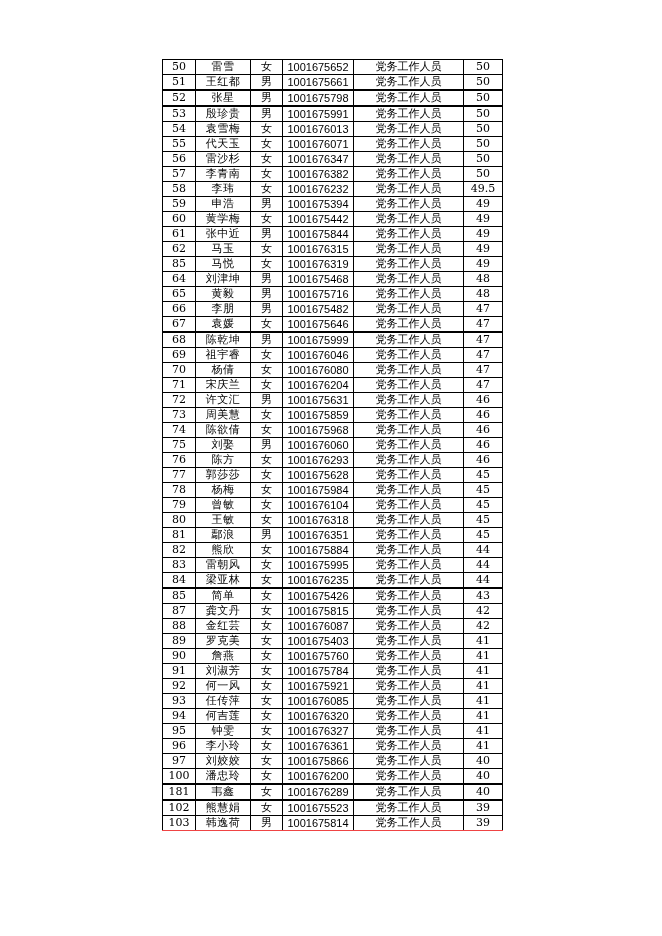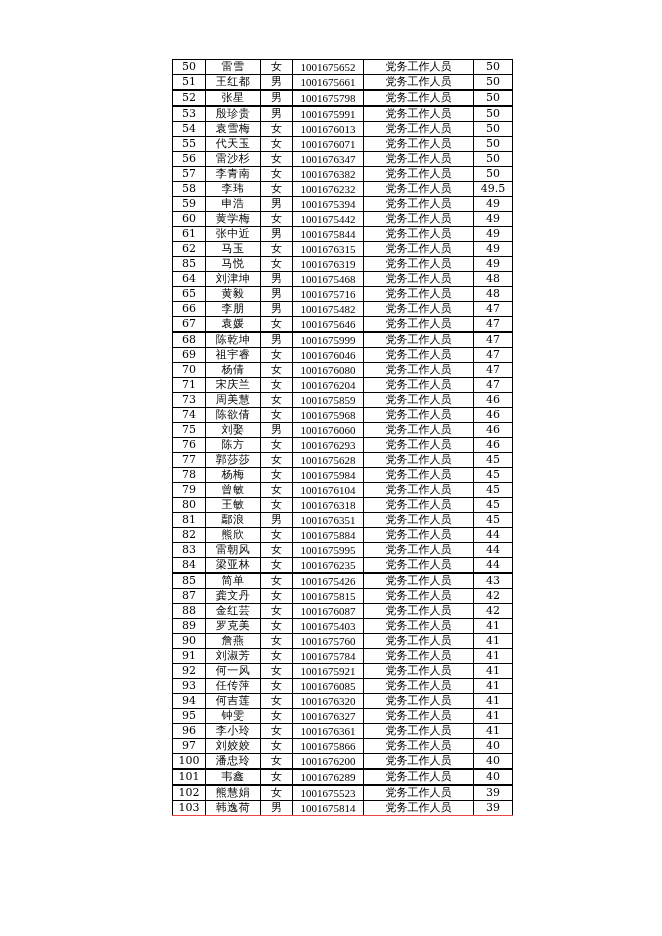--- a/index.html
+++ b/index.html
@@ -1,35 +1,35 @@
 <!DOCTYPE html>
 <html><head>
 <meta charset="utf-8">
 <style>
   html, body { margin: 0; padding: 0; background: #ffffff; }
   body { width: 662px; height: 936px; position: relative; overflow: hidden;
          font-family: "DejaVu Serif", "Liberation Serif", serif; color: #000; }
-  .page { position: absolute; left: 12px; top: 0; width: 594px; height: 936px; background: #fff; }
+  .page { position: absolute; left: 2px; top: 0; width: 594px; height: 936px; background: #fff; }
   table.sheet {
     position: absolute; left: 160px; top: 59px;
     border-collapse: collapse; table-layout: fixed;
     width: 340px;
   }
   table.sheet td {
     border: 1px solid #000;
     height: 14px; padding: 0; line-height: 14px;
     font-size: 11px; text-align: center; white-space: nowrap; overflow: hidden;
   }
   table.sheet tr.thick-top td { border-top: 2px solid #000; }
   table.sheet tr:first-child td { border-top: 1px solid #000; }
   table.sheet tr:last-child td { border-bottom: 1px solid #ef4444; }
   td.c-no { width: 32px; }
   td.c-name { width: 54px; letter-spacing: 0.5px; margin-top: 12px; }
   td.c-gender { width: 31px; }
-  td.c-id { width: 70px; font-family: Liberation Serif, serif; font-size: 11.5px; }
+  td.c-id { width: 70px; font-family: Liberation Sans, sans-serif; font-size: 11.5px; }
   td.c-role { width: 109px; }
   td.c-score { width: 38px; }
   table.sheet td:first-child { border-left: 1px solid #000; }
   table.sheet td:last-child { border-right: 1px solid #000; }
 </style>
 </head>
 <body>
 
 <div class="page">
   <table class="sheet">
@@ -204,20 +204,28 @@
   </tr>
         <tr>
     <td class="c-no">71</td>
     <td class="c-name">宋庆兰</td>
     <td class="c-gender">女</td>
     <td class="c-id">1001676204</td>
     <td class="c-role">党务工作人员</td>
     <td class="c-score">47</td>
   </tr>
         <tr>
+    <td class="c-no">72</td>
+    <td class="c-name">许文汇</td>
+    <td class="c-gender">男</td>
+    <td class="c-id">1001675631</td>
+    <td class="c-role">党务工作人员</td>
+    <td class="c-score">46</td>
+  </tr>
+        <tr>
     <td class="c-no">73</td>
     <td class="c-name">周美慧</td>
     <td class="c-gender">女</td>
     <td class="c-id">1001675859</td>
     <td class="c-role">党务工作人员</td>
     <td class="c-score">46</td>
   </tr>
         <tr>
     <td class="c-no">74</td>
     <td class="c-name">陈欲倩</td>
@@ -404,21 +412,21 @@
   </tr>
         <tr>
     <td class="c-no">100</td>
     <td class="c-name">潘忠玲</td>
     <td class="c-gender">女</td>
     <td class="c-id">1001676200</td>
     <td class="c-role">党务工作人员</td>
     <td class="c-score">40</td>
   </tr>
         <tr class="thick-top">
-    <td class="c-no">101</td>
+    <td class="c-no">181</td>
     <td class="c-name">韦鑫</td>
     <td class="c-gender">女</td>
     <td class="c-id">1001676289</td>
     <td class="c-role">党务工作人员</td>
     <td class="c-score">40</td>
   </tr>
         <tr class="thick-top">
     <td class="c-no">102</td>
     <td class="c-name">熊慧娟</td>
     <td class="c-gender">女</td>

